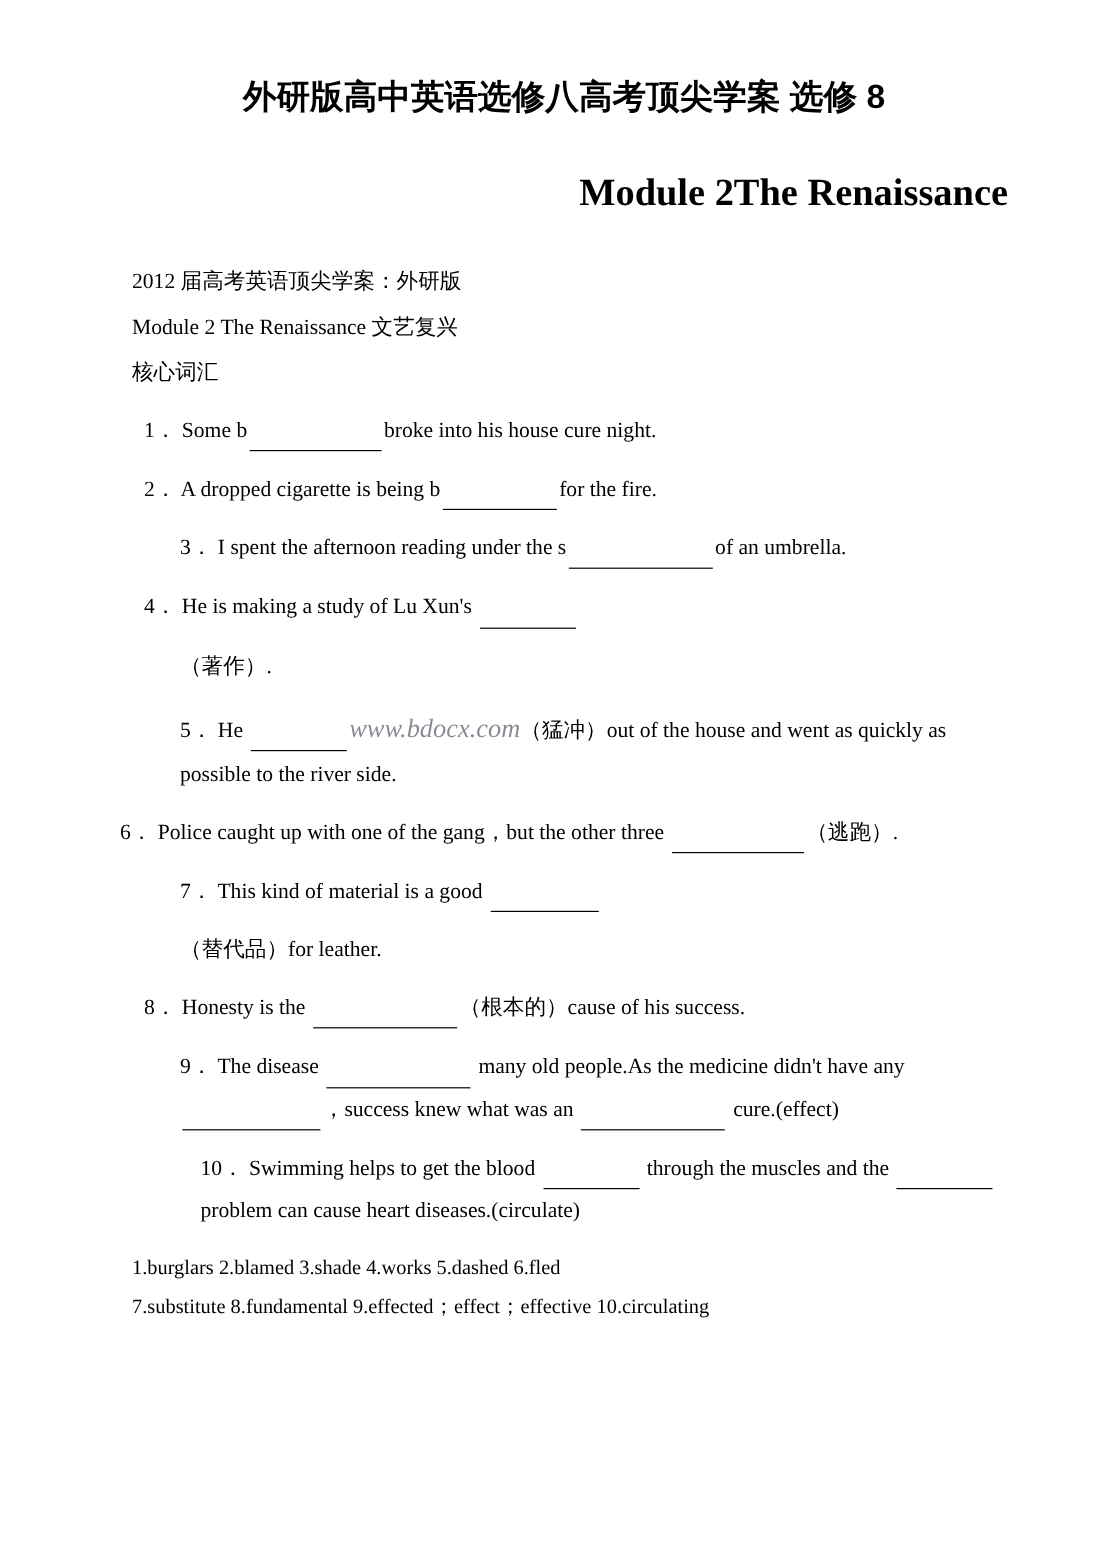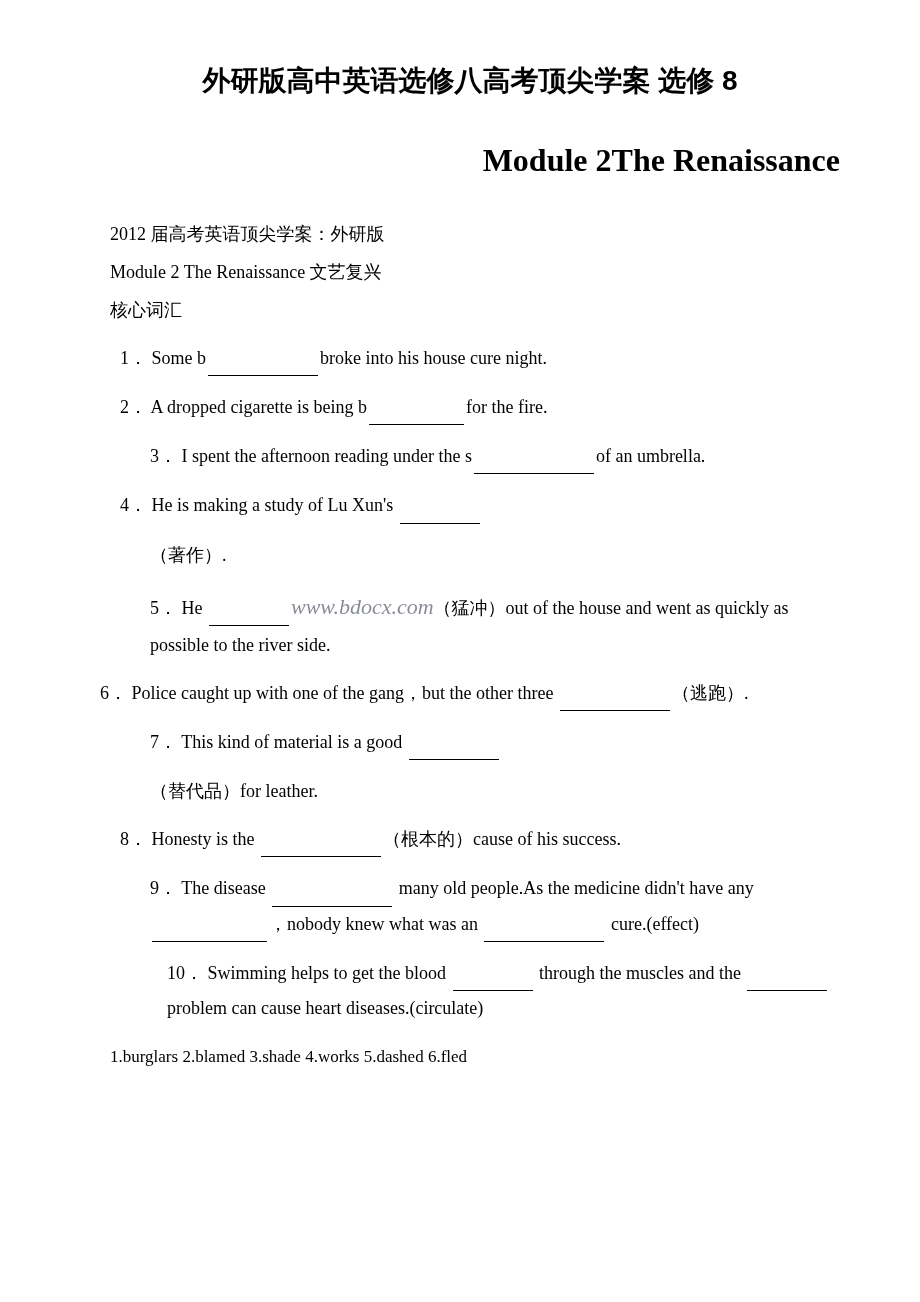--- a/index.html
+++ b/index.html
@@ -173,23 +173,24 @@
   <span>（替代品）for leather.</span>
 </div>
 
 <div class="question">
   <span>8．</span>
   <span>Honesty is the </span><span class="blank" style="min-width:120px;">&nbsp;</span><span>（根本的）cause of his success.</span>
 </div>
 
 <div class="q9-wrap">
   <span>9．</span>
-  <span>The disease </span><span class="blank" style="min-width:120px;">&nbsp;</span><span> many old people.As the medicine didn't have any </span><span class="blank" style="min-width:115px;">&nbsp;</span><span>，nobody knew what was an </span><span class="blank" style="min-width:120px;">&nbsp;</span><span> cure.(effect)</span>
+  <span>The disease </span><span class="blank" style="min-width:120px;">&nbsp;</span><span> many old people.As the medicine didn't have any </span><span class="blank" style="min-width:115px;">&nbsp;</span><span>，success knew what was an </span><span class="blank" style="min-width:120px;">&nbsp;</span><span> cure.(effect)</span>
 </div>
 
 <div class="q10-wrap">
   <span>10．</span>
   <span>Swimming helps to get the blood </span><span class="blank" style="min-width:80px;">&nbsp;</span><span> through the muscles and the </span><span class="blank" style="min-width:80px;">&nbsp;</span><span> problem can cause heart diseases.(circulate)</span>
 </div>
 
 <div class="answers-section">
   <div>1.burglars   2.blamed   3.shade   4.works   5.dashed   6.fled</div>
+  <div>7.substitute  8.fundamental    9.effected；effect；effective   10.circulating</div>
 </div>
 
 </body></html>

